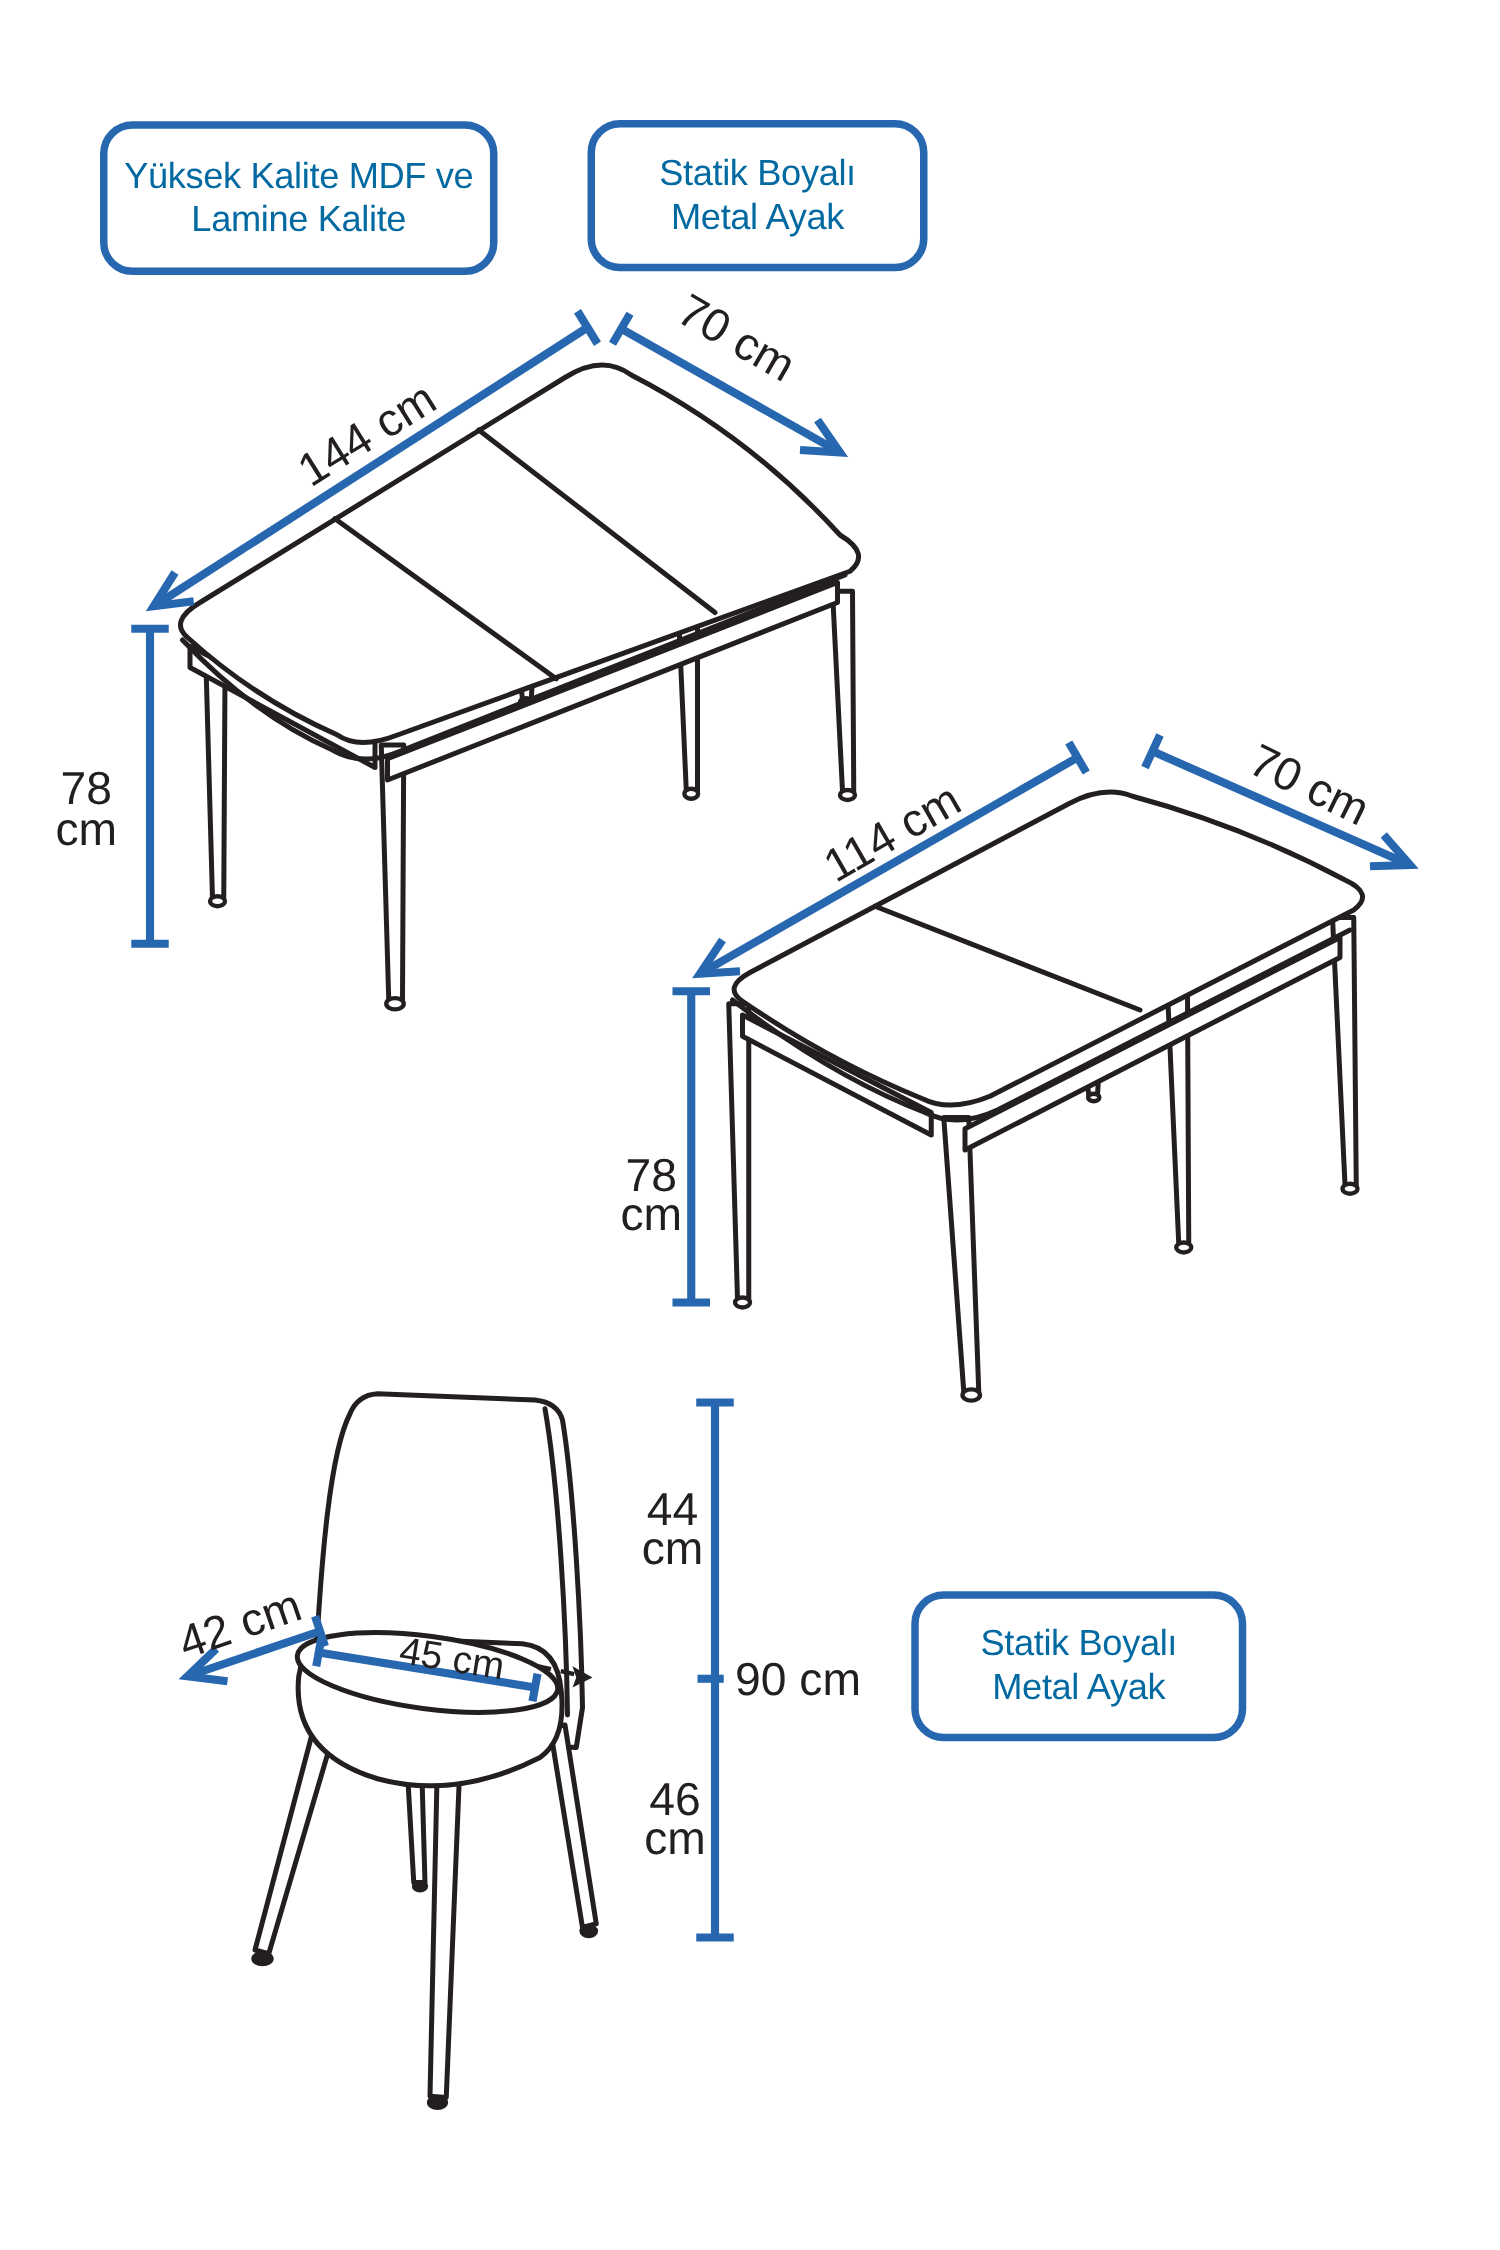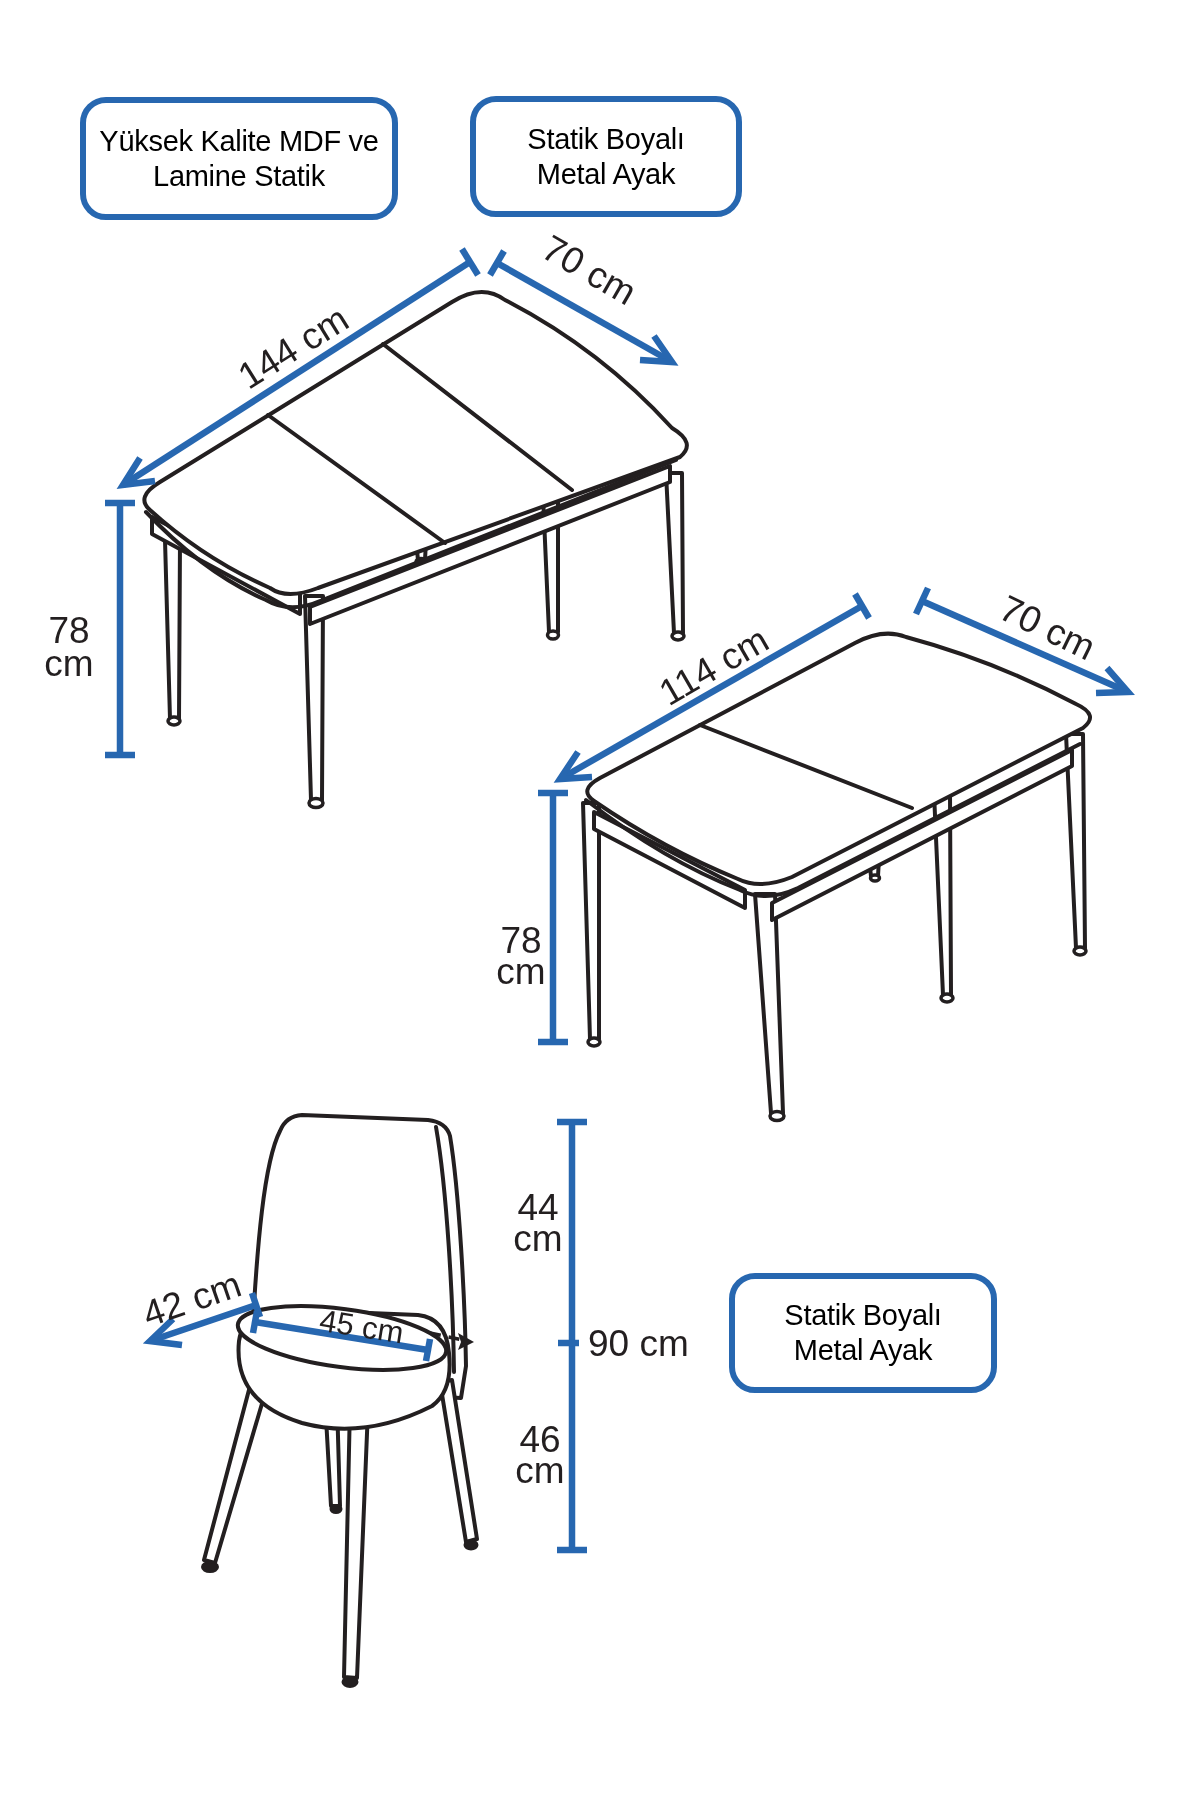--- a/index.html
+++ b/index.html
@@ -5,21 +5,21 @@
   html,body{margin:0;padding:0;background:#ffffff;}
   .canvas{
     position:relative;width:1200px;height:1800px;background:#ffffff;overflow:hidden;
     font-family:"Liberation Sans",sans-serif;color:#231f20;
   }
   .art{position:absolute;left:0;top:0;width:1200px;height:1800px;}
   .badge{
     position:absolute;box-sizing:border-box;
     border:6px solid #2767b0;border-radius:26px;background:#ffffff;
     display:flex;flex-direction:column;align-items:center;justify-content:center;
-    text-align:center;font-size:29px;line-height:1.2;color:#000000;
+    text-align:center;font-size:29px;line-height:1.2;color:#0369a1;
     letter-spacing:-0.3px;
   }
   .badge-top-left{left:80px;top:97px;width:318px;height:123px;}
   .badge-top-right{left:470px;top:96px;width:272px;height:121px;}
   .badge-bottom-right{left:729px;top:1273px;width:268px;height:120px;}
 
   .ink{fill:none;stroke:#231f20;stroke-width:4;stroke-linecap:round;stroke-linejoin:round;}
   .inkf{fill:#ffffff;stroke:#231f20;stroke-width:4;stroke-linecap:round;stroke-linejoin:round;}
   .foot{fill:#ffffff;stroke:#231f20;stroke-width:3.5;}
   .cfoot{fill:#231f20;stroke:#231f20;stroke-width:2;}
@@ -174,21 +174,21 @@
       <text class="dimtext" x="538" y="1220" text-anchor="middle">44</text>
       <text class="dimtext" x="538" y="1251" text-anchor="middle">cm</text>
       <text class="dimtext" x="588" y="1356" text-anchor="start">90 cm</text>
       <text class="dimtext" x="540" y="1452" text-anchor="middle">46</text>
       <text class="dimtext" x="540" y="1483" text-anchor="middle">cm</text>
     </g>
   </svg>
 
   <div class="badge badge-top-left">
     <span>Yüksek Kalite MDF ve</span>
-    <span>Lamine Statik</span>
+    <span>Lamine Kalite</span>
   </div>
 
   <div class="badge badge-top-right">
     <span>Statik Boyalı</span>
     <span>Metal Ayak</span>
   </div>
 
   <div class="badge badge-bottom-right">
     <span>Statik Boyalı</span>
     <span>Metal Ayak</span>

